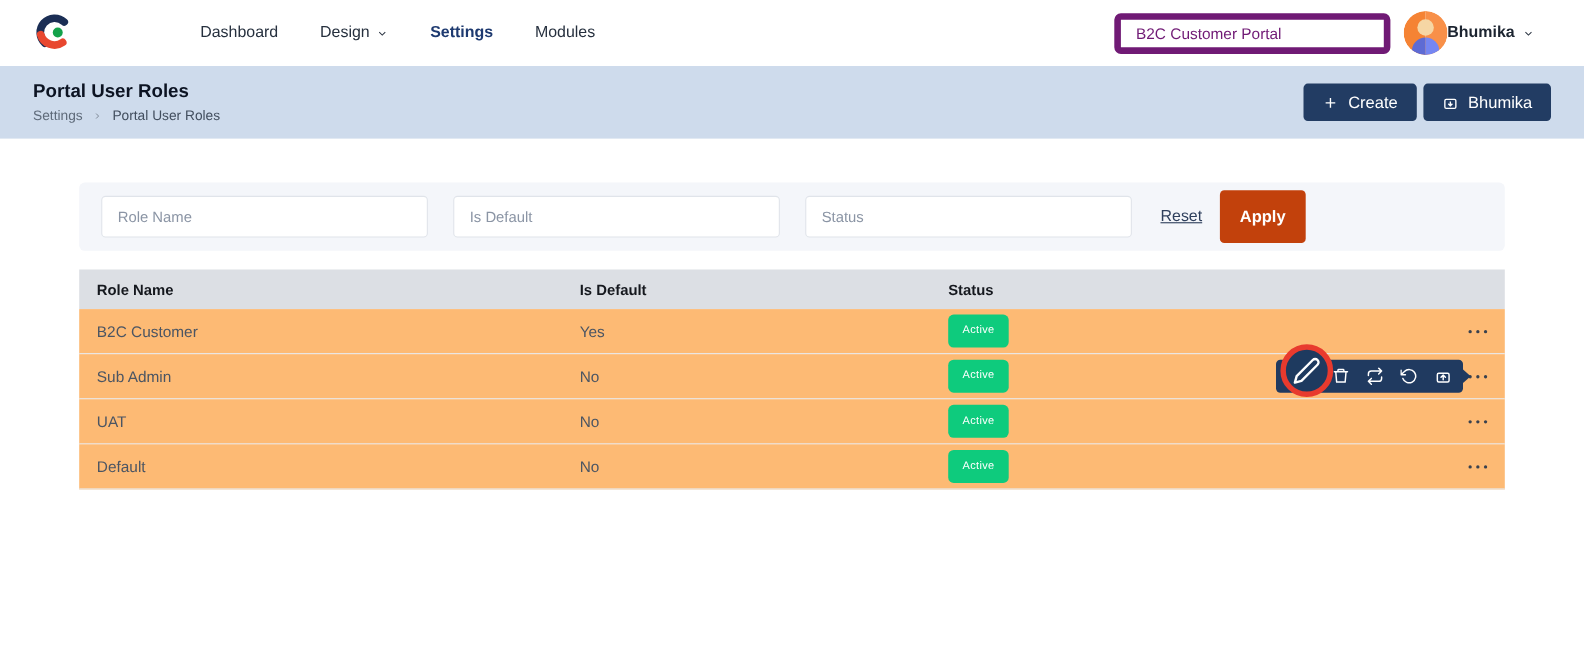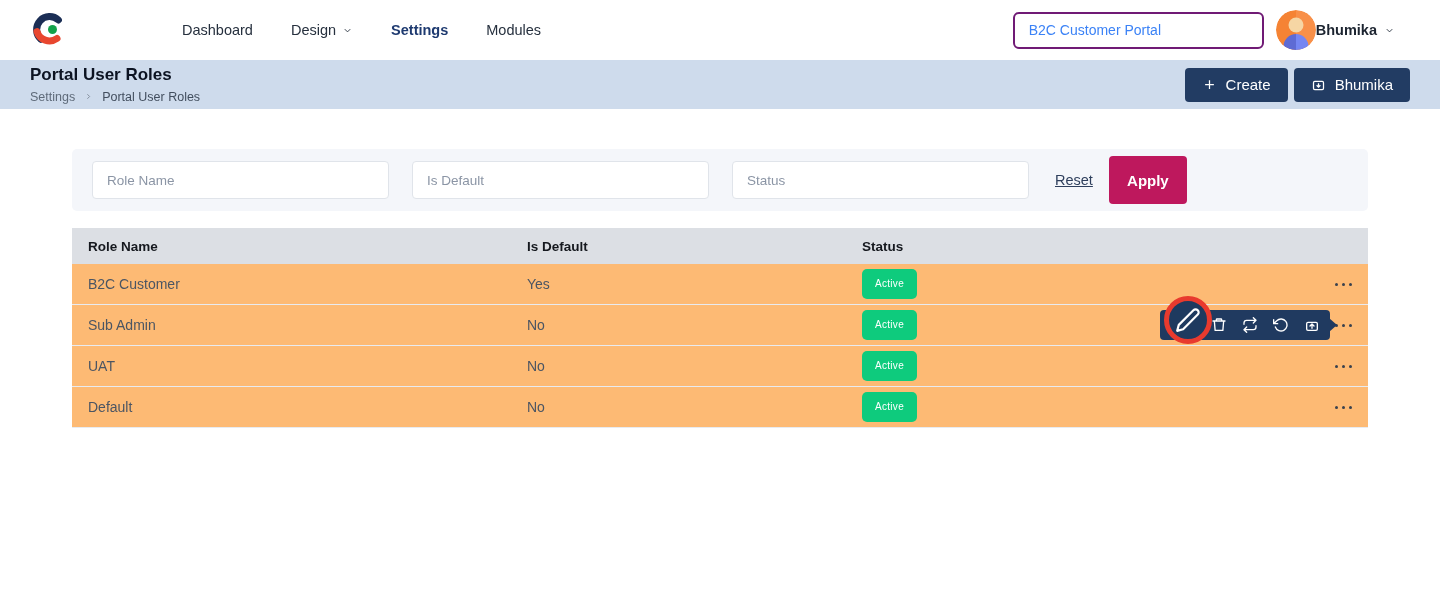--- a/index.html
+++ b/index.html
@@ -5,43 +5,43 @@
   * { margin:0; padding:0; box-sizing:border-box; }
   html,body { width:1440px; height:595px; background:#fff; font-family:"Liberation Sans",sans-serif; overflow:hidden; }
 
   
   .navbar { height:60px; background:#fff; display:flex; align-items:center; padding:0 45px 0 30px; }
   .logo { width:40px; height:40px; flex:0 0 auto; }
   .nav { display:flex; align-items:center; gap:38px; margin-left:112px; font-size:14.5px; color:#26303e; }
   .nav-item { display:inline-flex; align-items:center; gap:6px; cursor:pointer; white-space:nowrap; }
   .nav-item.active { font-weight:700; color:#1e3a70; }
   .nav-right { margin-left:auto; display:flex; align-items:center; }
-  .portal-input { width:251px; height:37px; border:2px solid #701a75; border-radius:6px; padding:0 14px; font-size:14px; color:#3b82f6; outline:none; background:#fff; }
+  .portal-input { width:251px; height:37px; border:6px solid #701a75; border-radius:6px; padding:0 14px; font-size:14px; color:#701a75; outline:none; background:#fff; }
   .avatar { width:40px; height:40px; margin-left:12px; border-radius:50%; overflow:hidden; flex:0 0 auto; }
   .user-menu { display:inline-flex; align-items:center; gap:7px; font-size:14.5px; font-weight:600; color:#1c2430; cursor:pointer; }
   .chev { width:11px; height:11px; stroke:#2b3442; stroke-width:2; fill:none; }
 
   
-  .page-header { height:49px; background:#cedbec; display:flex; align-items:center; padding:0 30px;justify-content:flex-end; }
+  .page-header { height:66px; background:#cedbec; display:flex; align-items:center; padding:0 30px;justify-content:flex-end; }
   .ph-title { font-size:17px; font-weight:700; color:#0c1322; line-height:1; }
   .breadcrumb { display:flex; align-items:center; gap:9px; margin-top:7px; font-size:12.5px; }
   .bc-parent { color:#5f6b7a; cursor:pointer; }
   .bc-current { color:#424e5e; }
   .bc-chev { width:9px; height:9px; stroke:#7c8795; stroke-width:2.4; fill:none; }
   .ph-actions { margin-left:auto; display:flex; gap:6px; }
   .btn-navy { background:#223c63; color:#fff; height:34px; padding:0 17px; border:none; border-radius:4px; font-size:15px; font-family:inherit; display:inline-flex; align-items:center; gap:9px; cursor:pointer; }
   .btn-navy svg { stroke:#fff; fill:none; stroke-width:2; }
 
   
   .content { padding:0 72px; }
   .filterbar { margin-top:40px; height:62px; background:#f4f6fa; border-radius:5px; display:flex; align-items:center; padding:0 20px; }
   .f-input { width:297px; height:38px; background:#fff; border:1px solid #e0e4ea; border-radius:4px; padding:0 14px; font-size:13.5px; font-family:inherit; color:#333; margin-right:23px; outline:none; }
   .f-input::placeholder, .portal-input::placeholder { color:#8b95a5; }
   .reset-link { margin-left:3px; font-size:14.5px; color:#2e3f5c; text-decoration:underline; cursor:pointer; }
-  .apply-btn { margin-left:16px; width:78px; height:48px; background:#be185d; color:#fff; border:none; border-radius:4px; font-size:15px; font-weight:600; font-family:inherit; cursor:pointer; }
+  .apply-btn { margin-left:16px; width:78px; height:48px; background:#c2410c; color:#fff; border:none; border-radius:4px; font-size:15px; font-weight:600; font-family:inherit; cursor:pointer; }
 
   
   .table { margin-top:17px; }
   .thead { display:flex; align-items:center; height:36px; background:#dcdfe4; font-size:13.5px; font-weight:700; color:#15181e; }
   .col-role { width:455px; padding-left:16px; }
   .col-default { width:335px; }
   .col-status { flex:1; display:flex; align-items:center; }
   .trow { position:relative; display:flex; align-items:center; height:41px; border-bottom:1px solid #e8ebf0; font-size:14px; color:#4b5563; background:#fdba74; }
   .badge { display:inline-block; background:#0ecb7d; color:#fff; font-size:10px; font-weight:400; letter-spacing:.3px; padding:10px 13px; border-radius:5px; line-height:1; }
   .dots { margin-left:auto; padding-right:16px; display:flex; gap:4px; cursor:pointer; align-items:center; height:100%; }

